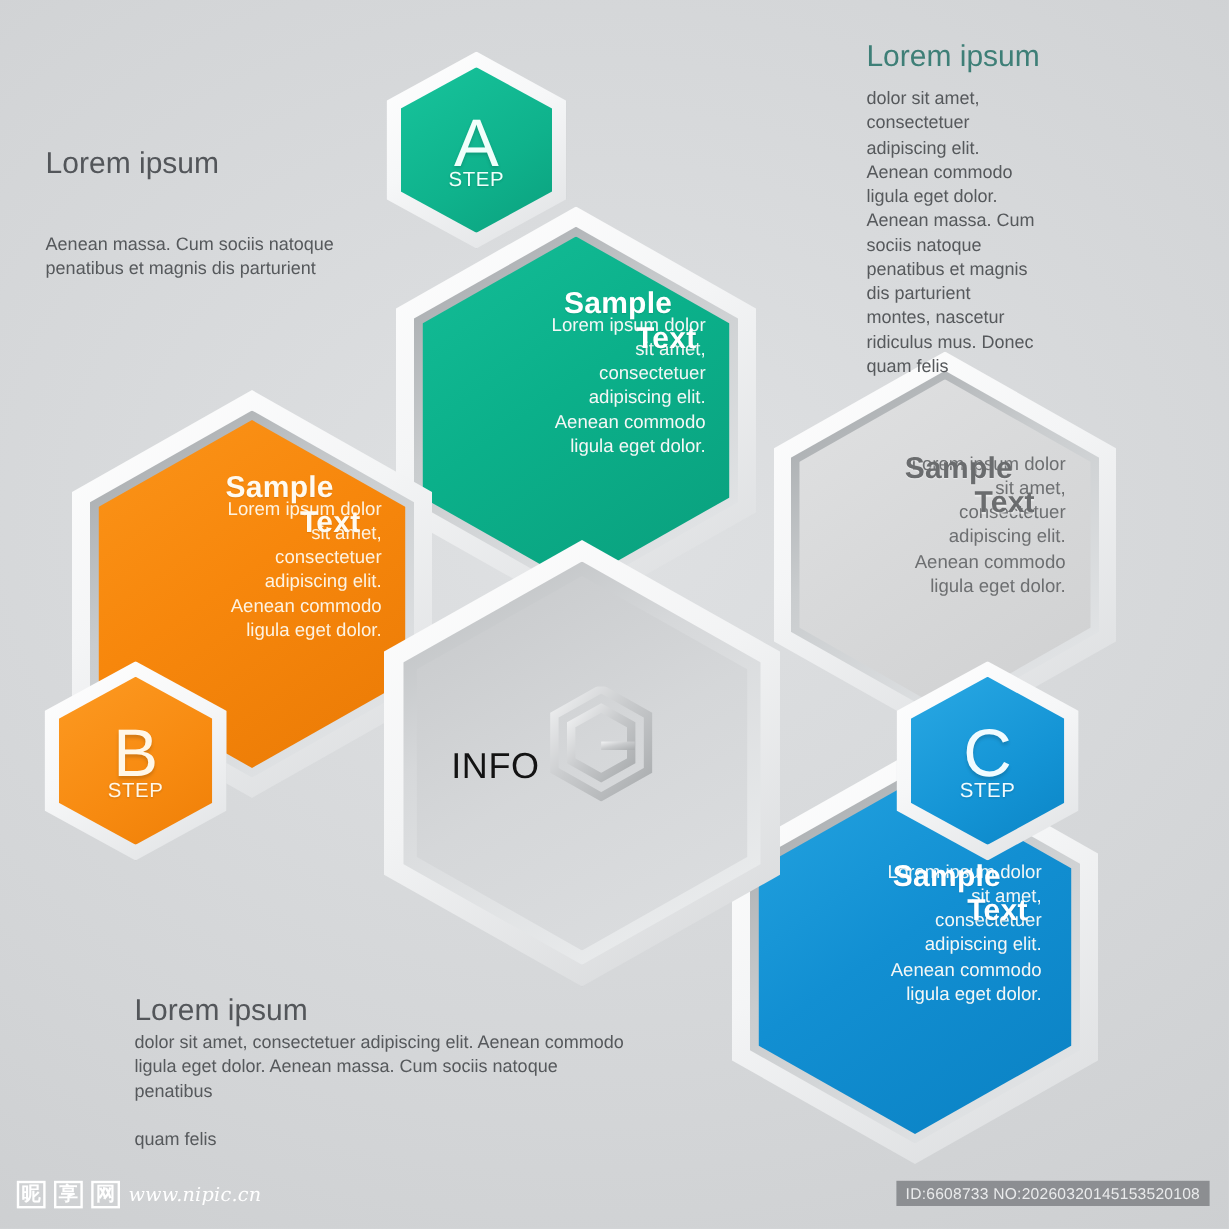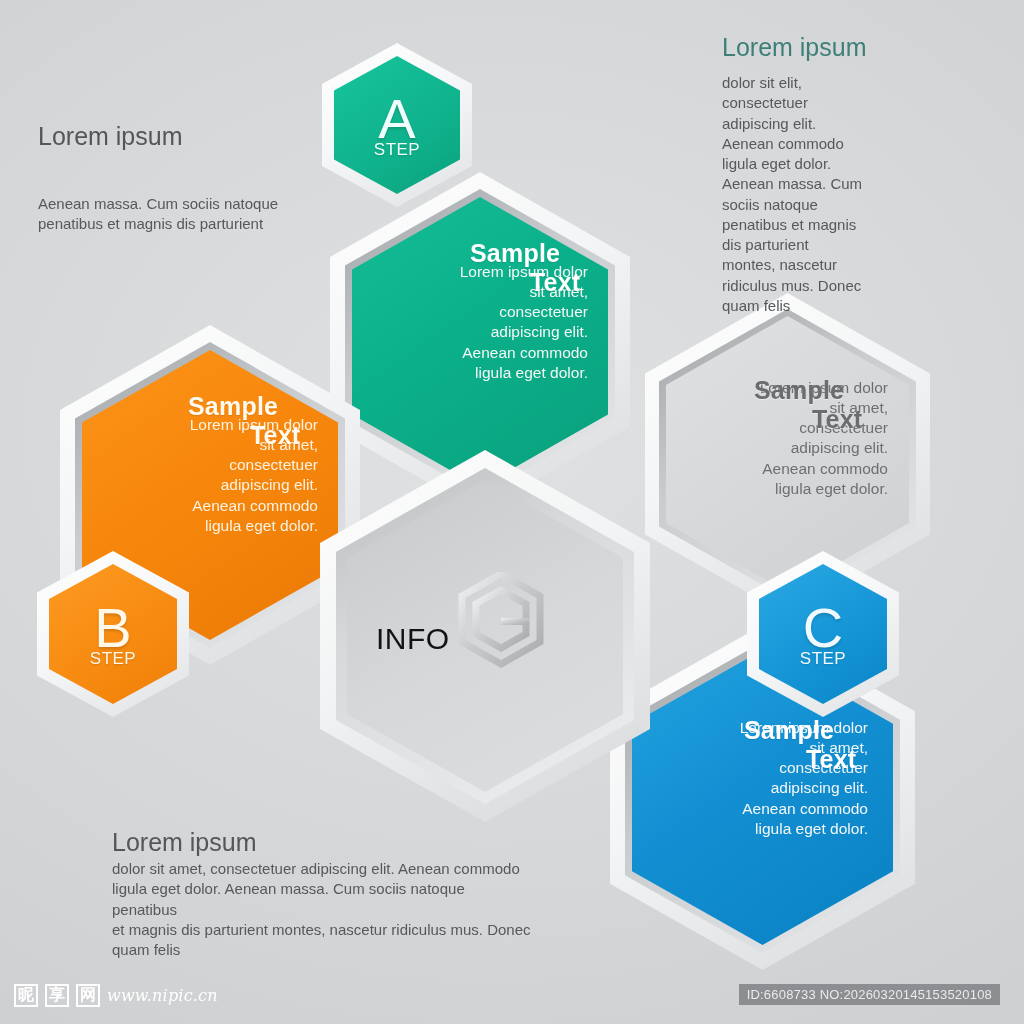--- a/index.html
+++ b/index.html
@@ -134,21 +134,21 @@
   #footer { position:absolute; left:0; bottom:0; width:1024px; height:54px; }
   #wm { position:absolute; left:14px; top:14px; display:flex; align-items:center; gap:7px; }
   .wm-box {
     display:inline-block; border:2.5px solid #fff; color:#fff;
     font-family:"DejaVu Sans", sans-serif; font-size:16px; font-weight:bold;
     padding:1px 2px; line-height:1.05;
   }
   #wm-url { color:#fff; font-style:italic; font-size:16px; font-weight:normal; letter-spacing:.2px;
             font-family:"DejaVu Serif", serif; }
   #id-badge {
-    position:absolute; right:24px; top:14px;
+    position:absolute; right:16px; top:14px;
     background:rgba(128,131,134,.85); color:#e9eaeb;
     font-size:13px; padding:3px 8px; letter-spacing:.2px;
   }
 </style>
 </head>
 <body>
 
 <div id="stage">
 
   <div class="plate" style="left:330px; top:172px; width:300px; height:340px;"></div>
@@ -255,41 +255,41 @@
       <br>
       <br>
       <span class="ln">Aenean massa. Cum sociis natoque</span><br>
       <span class="ln">penatibus et magnis dis parturient</span>
     </p>
   </div>
 
   <div class="para" style="left:722px; top:33px; width:200px;">
     <h3 class="teal">Lorem ipsum</h3>
     <p style="margin-top:11px;">
-      <span class="ln">dolor sit elit,</span><br>
+      <span class="ln">dolor sit amet,</span><br>
       <span class="ln">consectetuer</span><br>
       <span class="ln">adipiscing elit.</span><br>
       <span class="ln">Aenean commodo</span><br>
       <span class="ln">ligula eget dolor.</span><br>
       <span class="ln">Aenean massa. Cum</span><br>
       <span class="ln">sociis natoque</span><br>
       <span class="ln">penatibus et magnis</span><br>
       <span class="ln">dis parturient</span><br>
       <span class="ln">montes, nascetur</span><br>
       <span class="ln">ridiculus mus. Donec</span><br>
       <span class="ln">quam felis</span>
     </p>
   </div>
 
   <div class="para" style="left:112px; top:828px; width:420px;">
     <h3>Lorem ipsum</h3>
     <p>
       <span class="ln"> dolor sit amet, consectetuer adipiscing elit. Aenean commodo</span><br>
       <span class="ln">ligula eget dolor. Aenean massa. Cum sociis natoque penatibus</span><br>
-      <span class="ln">et magnis dis parturient montes, nascetur ridiculus mus. Donec</span><br>
+      <br>
       <span class="ln">quam felis</span>
     </p>
   </div>
 
   <div id="footer">
     <div id="wm">
       <span class="wm-box">昵</span>
       <span class="wm-box">享</span>
       <span class="wm-box">网</span>
       <span id="wm-url">www.nipic.cn</span>

